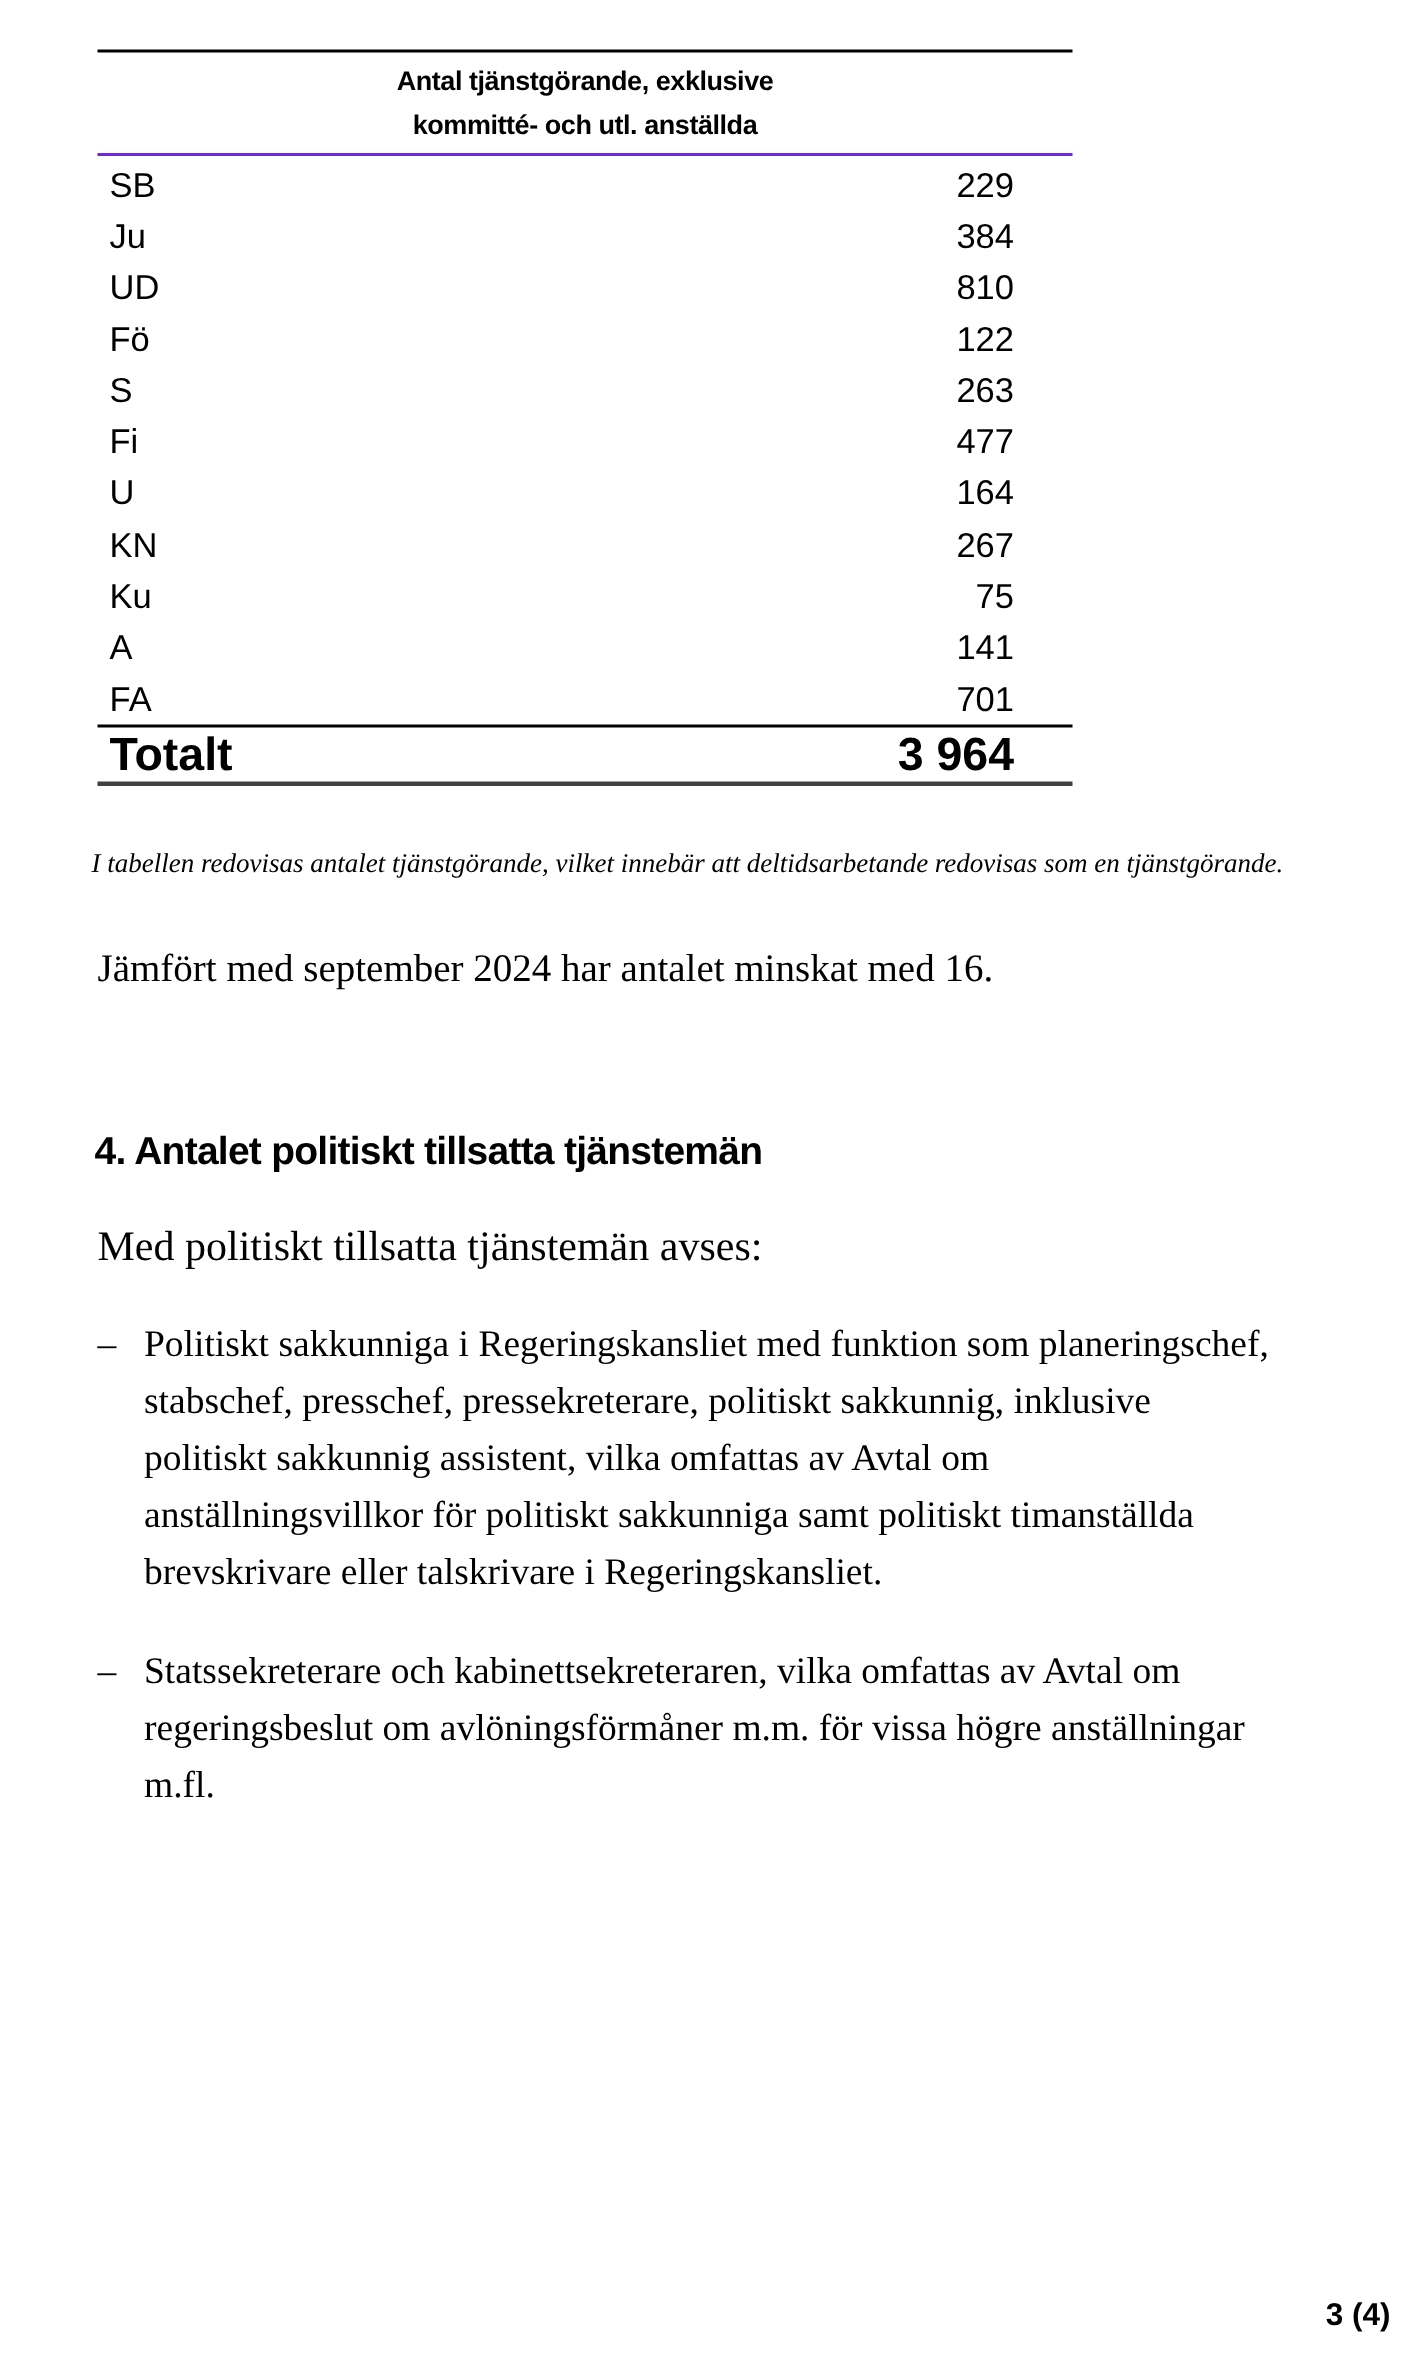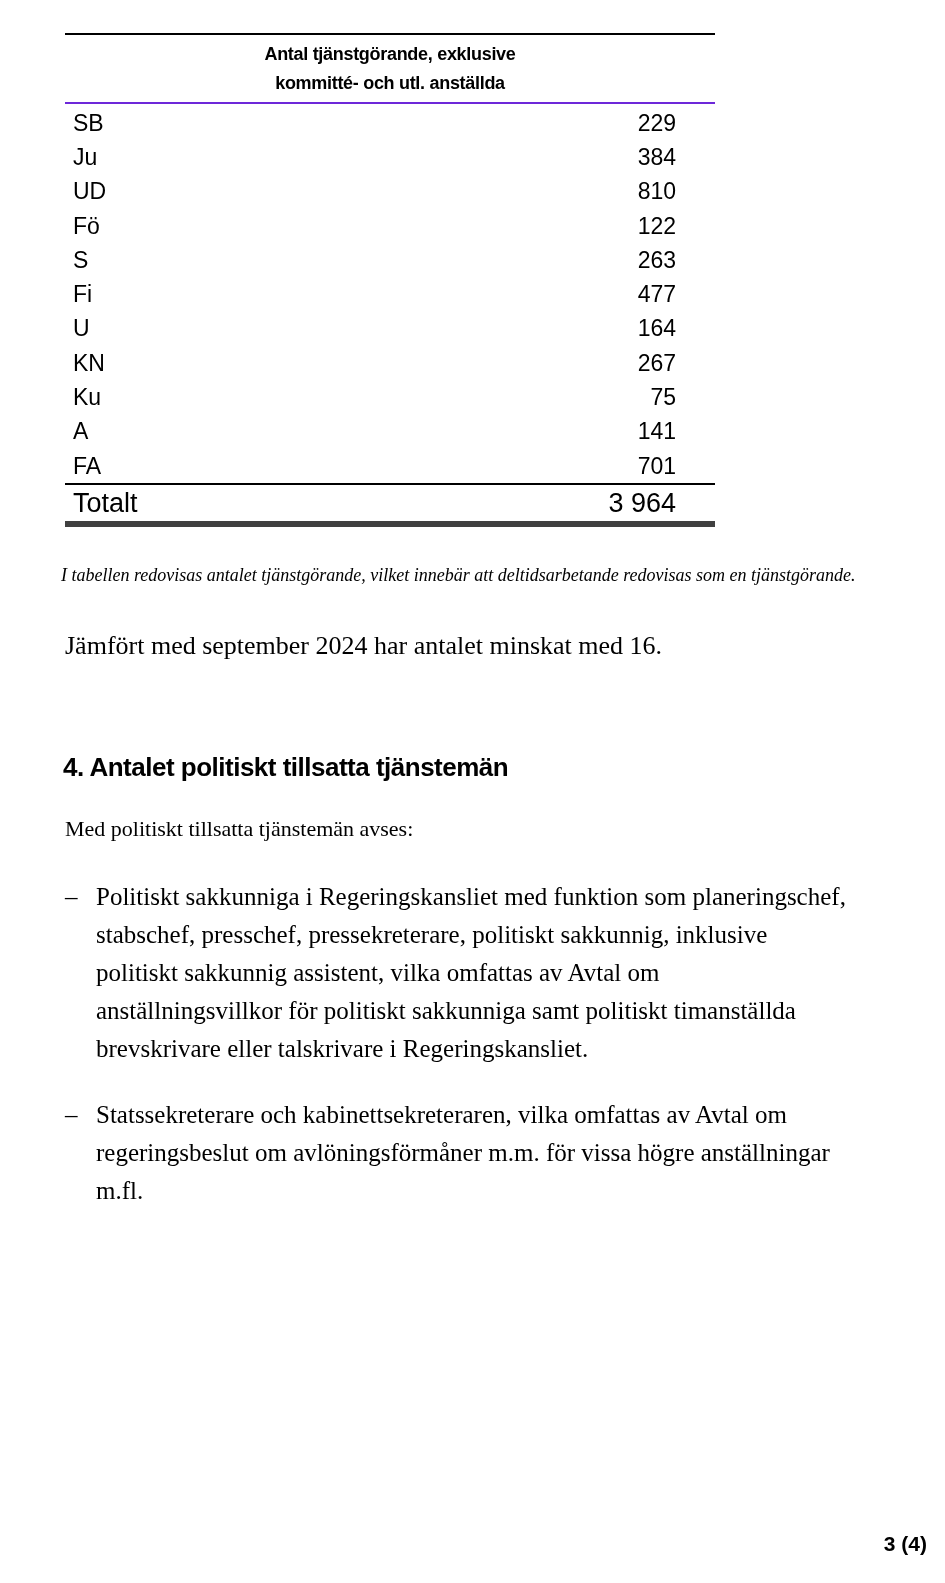--- a/index.html
+++ b/index.html
@@ -24,42 +24,42 @@
     white-space:pre-line;
   }
   .t-body{padding:2px 0 0 0;}
   .t-row{
     display:flex;justify-content:space-between;align-items:center;
     height:34.3px;font-size:23px;
     padding-left:8px;padding-right:39px;
   }
   .t-total{
     display:flex;justify-content:space-between;align-items:center;
-    height:36px;font-size:27px;font-weight:normal;
+    height:36px;font-size:31px;font-weight:bold;
     padding-left:8px;padding-right:39px;
     border-top:2px solid #000;
-    border-bottom:6px solid #404040;
+    border-bottom:3px solid #404040;
   }
   
   .footnote{
     position:absolute;left:61px;top:564px;width:845px;
     font-style:italic;font-size:18px;line-height:22px;
   }
   .para{
     position:absolute;left:65px;top:629px;width:845px;
     font-size:26px;line-height:34px;
   }
   .sec-heading{
     position:absolute;left:63px;top:752px;width:845px;
     font-family:"Liberation Sans",sans-serif;
     font-weight:bold;font-size:26px;letter-spacing:-0.5px;
   }
   .sec-intro{
     position:absolute;left:65px;top:816px;width:845px;
-    font-size:22px;
+    font-size:28px;
   }
   .bullet-list{
     position:absolute;left:65px;top:878px;width:848px;
   }
   .bullet{
     display:flex;align-items:flex-start;
     margin-bottom:28px;
   }
   .bullet .marker{
     flex:0 0 31px;

